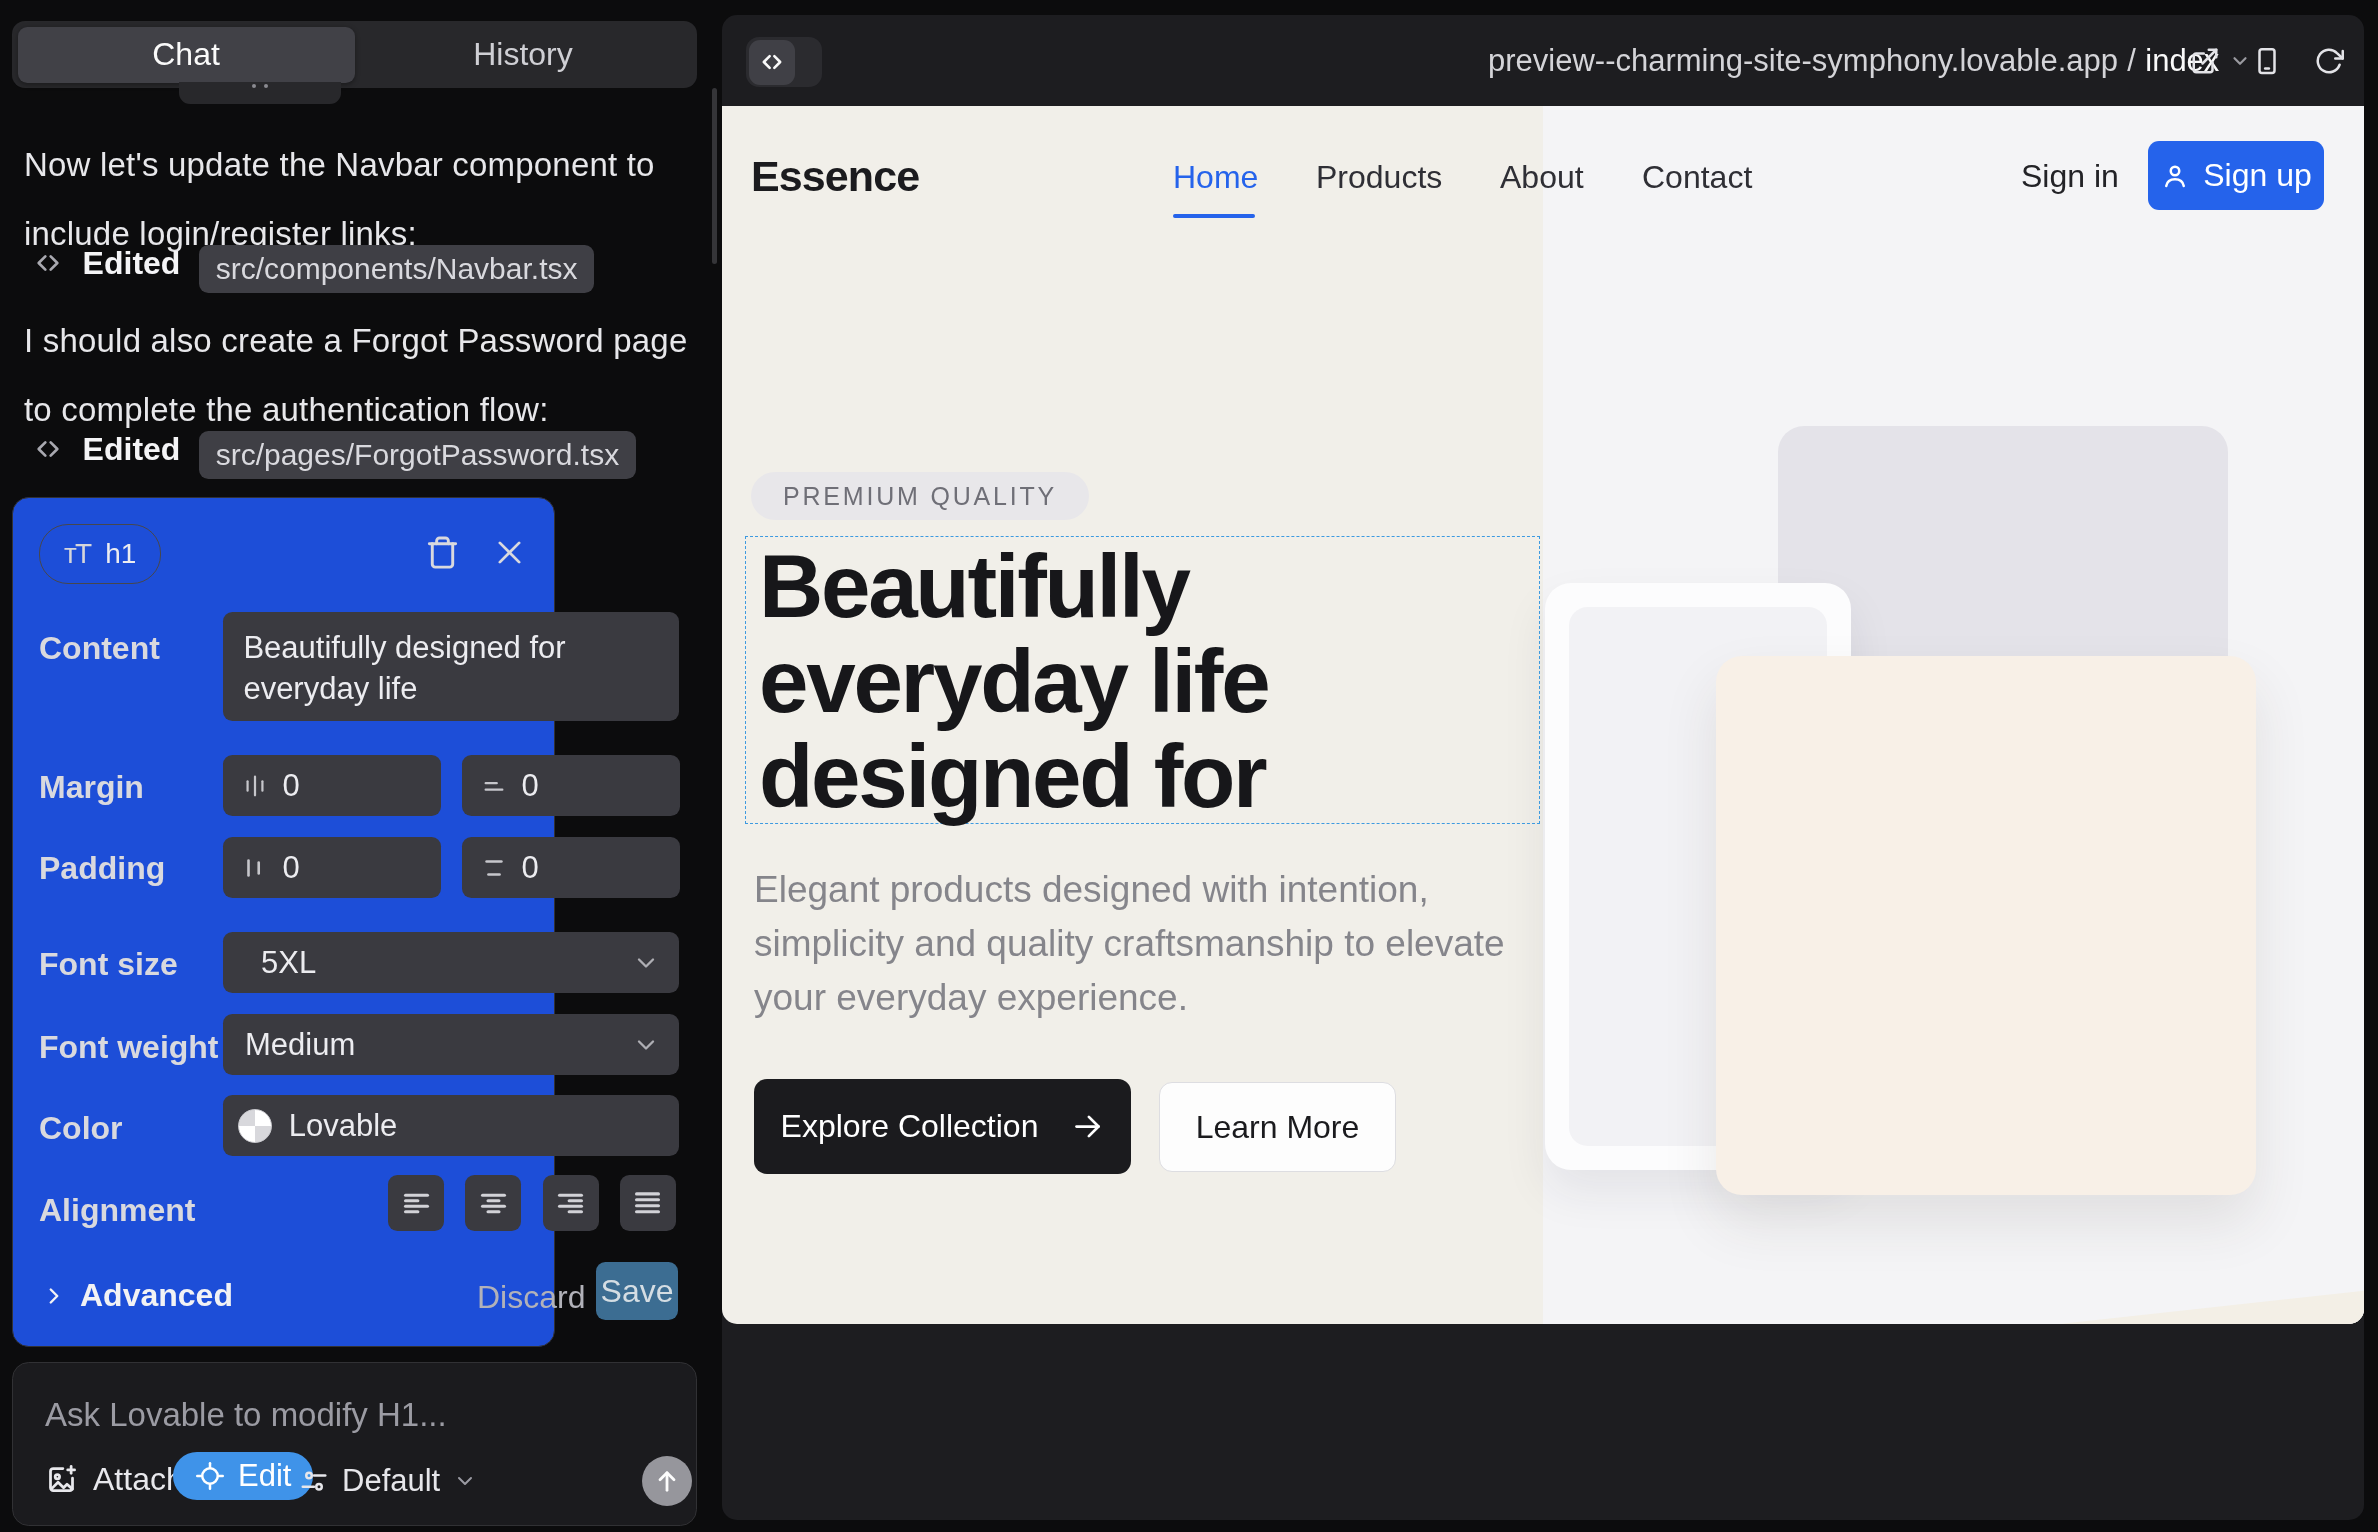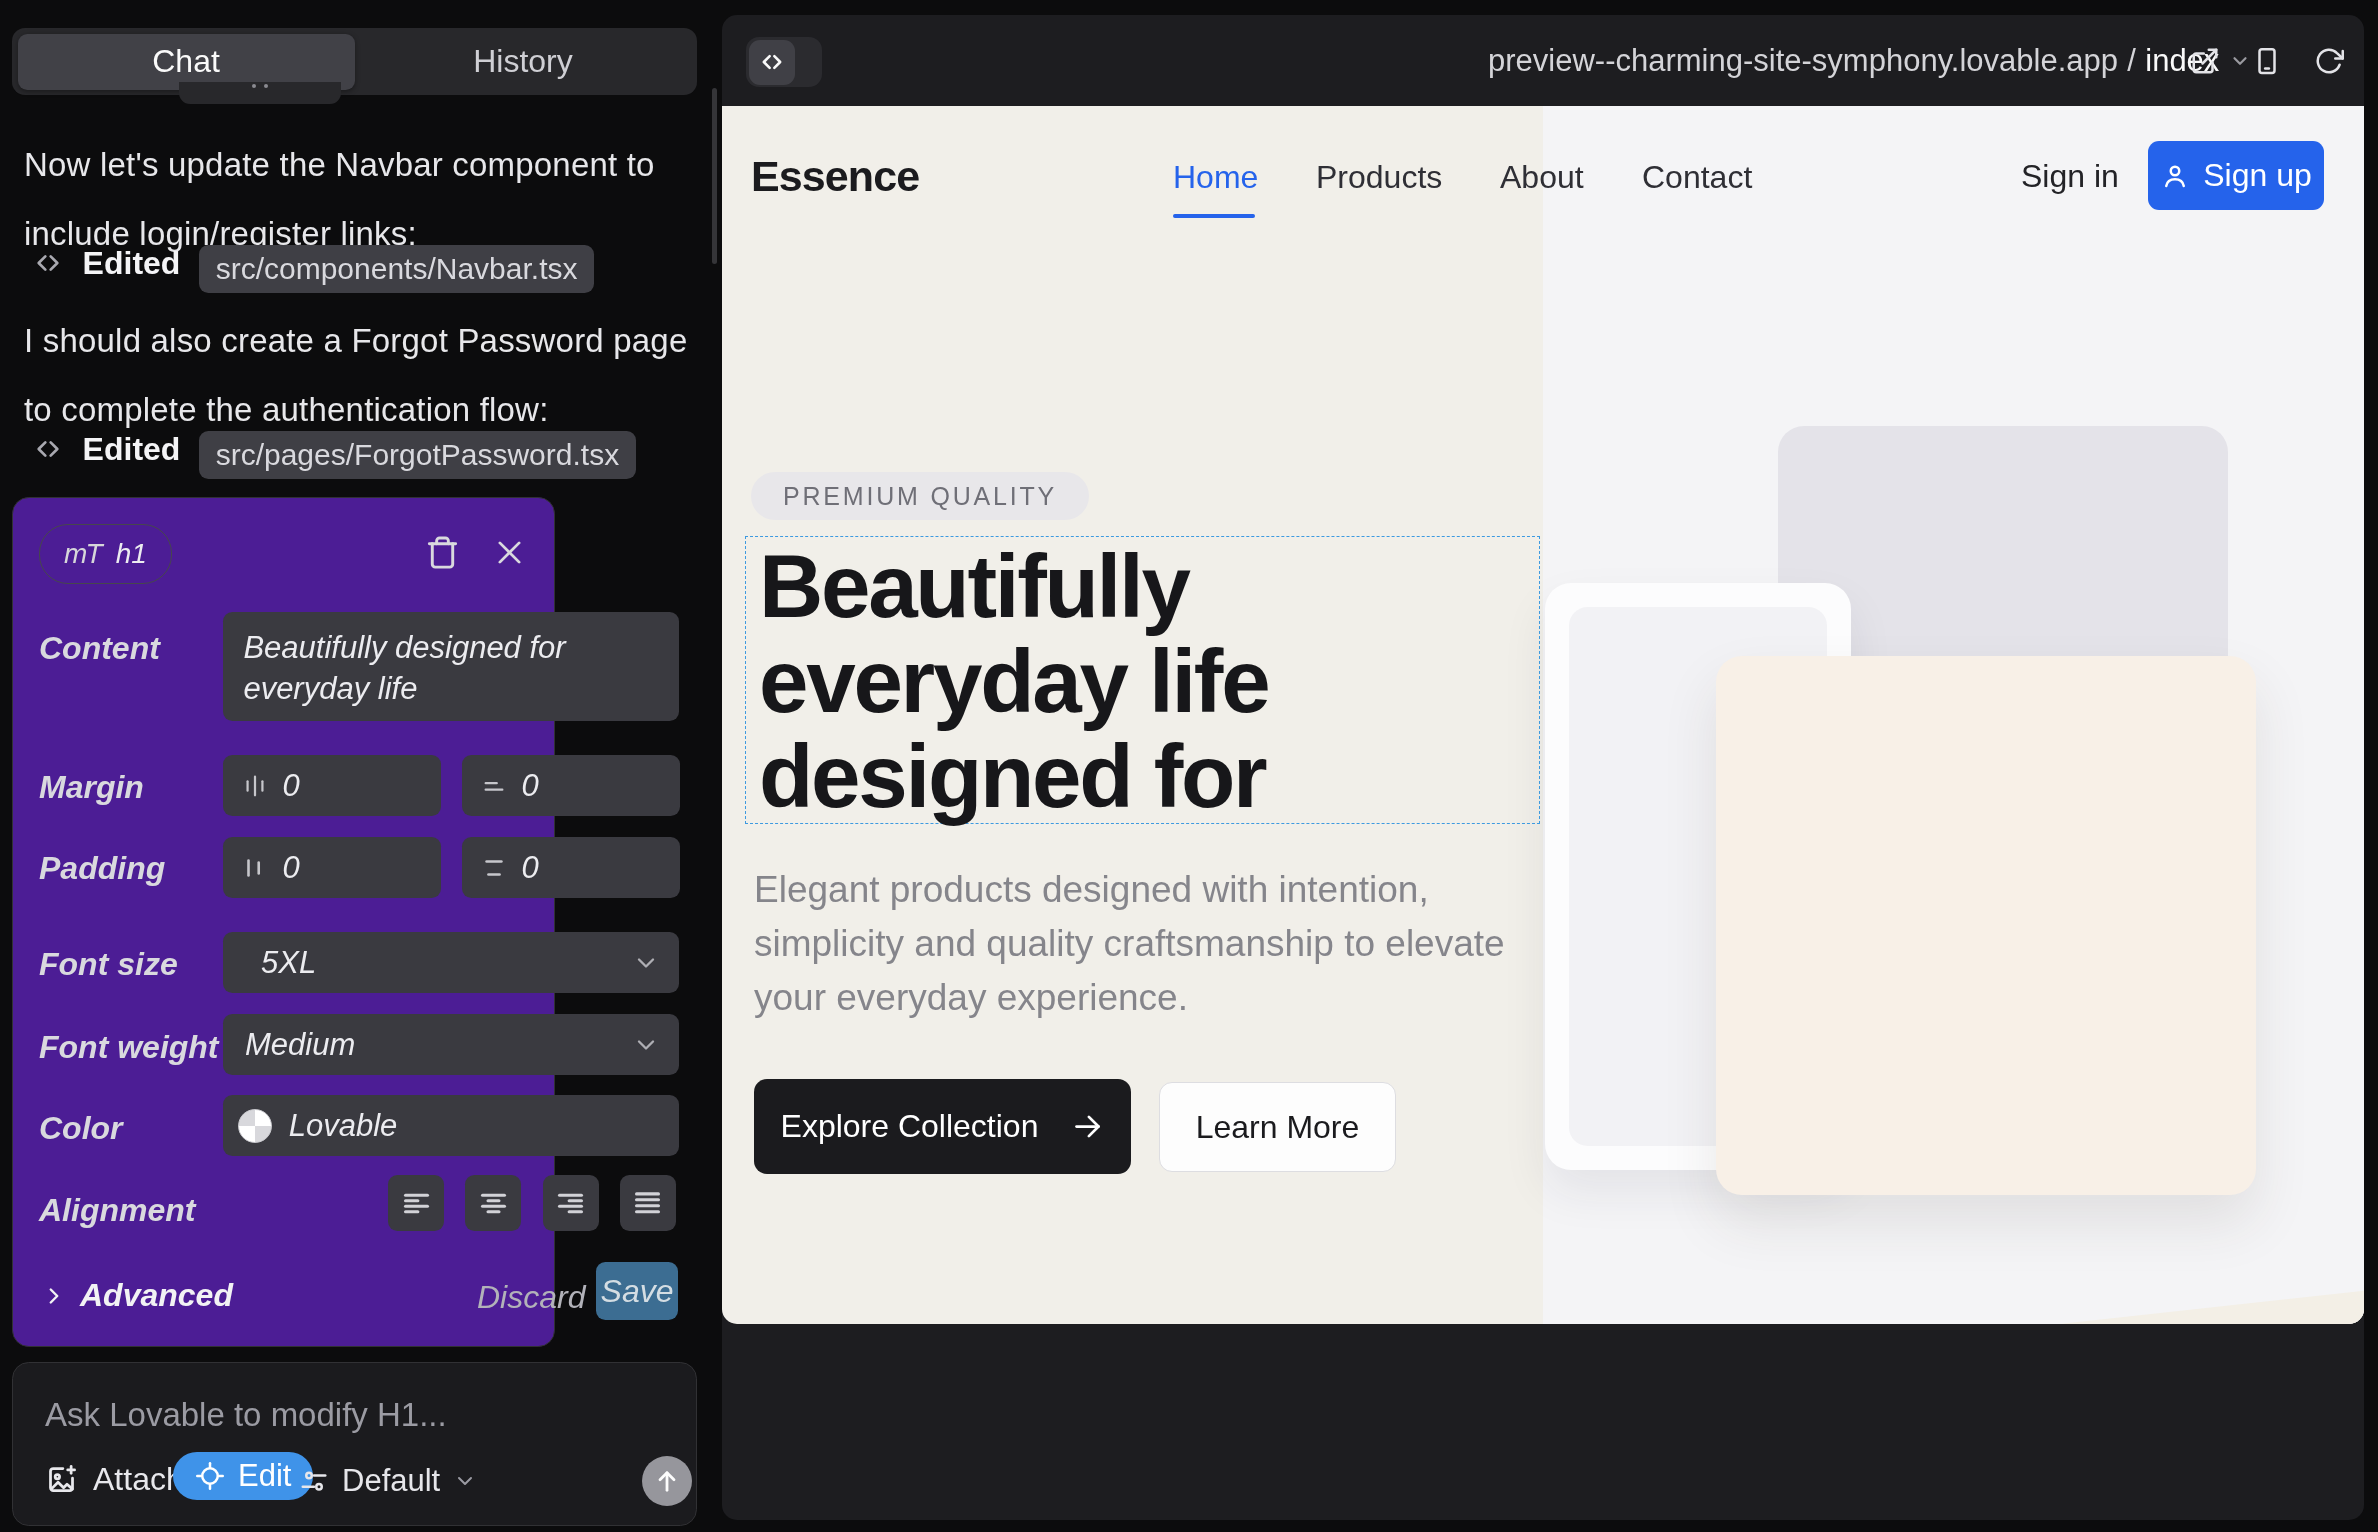--- a/index.html
+++ b/index.html
@@ -1,37 +1,37 @@
 <!DOCTYPE html>
 <html style="font-size:15px"><head>
 <meta charset="utf-8">
 <style>
   html,body{margin:0;padding:0;background:#0c0c0d;}
   .screen{position:relative;width:2378px;height:1532px;background:#0c0c0d;overflow:hidden;
           font-family:"Liberation Sans",sans-serif;-webkit-font-smoothing:antialiased;}
   .abs{position:absolute;}
 
   
-  .tabbar{left:12px;top:28px;width:685px;height:67px;background:#28282b;border-radius:13px;
+  .tabbar{left:12px;top:21px;width:685px;height:67px;background:#28282b;border-radius:13px;
           display:flex;align-items:center;padding:5.6px;box-sizing:border-box;}
   .tab{flex:1;height:56px;display:flex;align-items:center;justify-content:center;
        font-size:32px;color:#cfcfd4;border-radius:9.3px;cursor:pointer;}
   .tab.active{background:#414147;color:#fafafa;box-shadow:0 1.9px 5.6px rgba(0,0,0,.35);}
   .peek-pill{left:179px;top:82px;width:162px;height:22px;background:#28282b;
              border-radius:0 0 11px 11px;display:flex;align-items:flex-start;justify-content:center;gap:7.4px;padding-top:1.9px;box-sizing:border-box;}
   .peek-pill i{width:4.6px;height:4.6px;border-radius:50%;background:#8a8a90;display:block;}
   .scroll-thumb{left:712px;top:88px;width:4.6px;height:176px;background:#353538;border-radius:2.8px;}
   .msg{left:24px;width:672px;font-size:33px;line-height:69px;color:#e7e7ea;letter-spacing:0.2px;}
   .edited-row{left:32px;height:48px;display:flex;align-items:center;gap:18.6px;color:#a9a9b0;}
   .edited-row b{color:#f4f4f6;font-size:32px;font-weight:700;}
   .chip{background:#3f3f45;color:#d9d9de;font-size:30px;border-radius:9.3px;padding:7.4px 16.7px;margin-top:12px;}
 
   
-  .panel{left:12px;top:497px;width:543px;height:850px;background:#4c1d95;border:0.9px solid #313134;
-         border-radius:16.7px;box-sizing:border-box;font-style:italic;}
+  .panel{left:12px;top:497px;width:543px;height:850px;background:#1d4ed8;border:0.9px solid #313134;
+         border-radius:16.7px;box-sizing:border-box;}
   .composer{left:12px;top:1362px;width:685px;height:164px;background:#1b1b1e;border:0.9px solid #313134;
          border-radius:16.7px;box-sizing:border-box;}
   .tag-pill{left:26px;top:26px;height:58px;padding:0 24px;border:1.4px solid #47474c;border-radius:29px;
             display:flex;align-items:center;gap:15px;color:#ececf0;}
   .tag-pill .ticon{font-size:28px;color:#d6d6da;letter-spacing:-1.9px;}
   .tag-pill .tname{font-size:28px;}
   .icon-btn{width:45px;height:45px;display:flex;align-items:center;justify-content:center;color:#d9d9de;cursor:pointer;}
   .flabel{font-size:32px;font-weight:700;color:#d9d9de;}
   .field{background:#3a3a40;border-radius:9.3px;display:flex;align-items:center;box-sizing:border-box;color:#ececf0;font-size:31px;}
   .field .ficon{color:#c6c6cb;display:flex;margin:0 15px 0 18.6px;}

